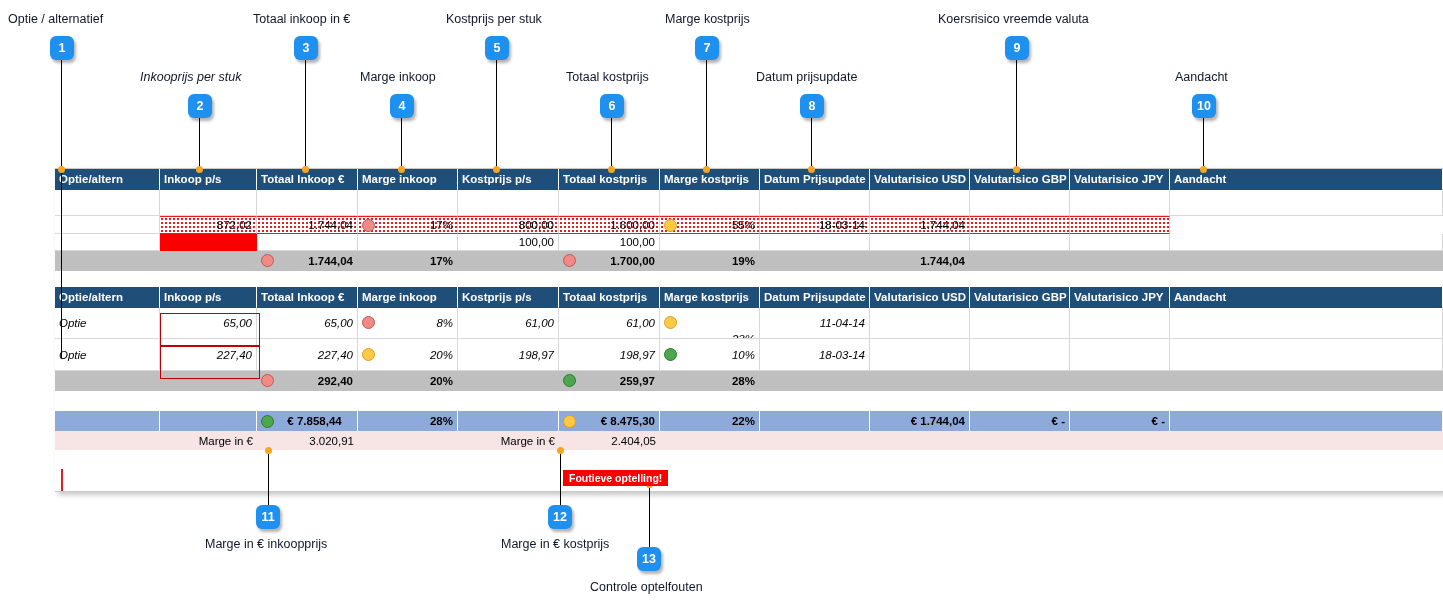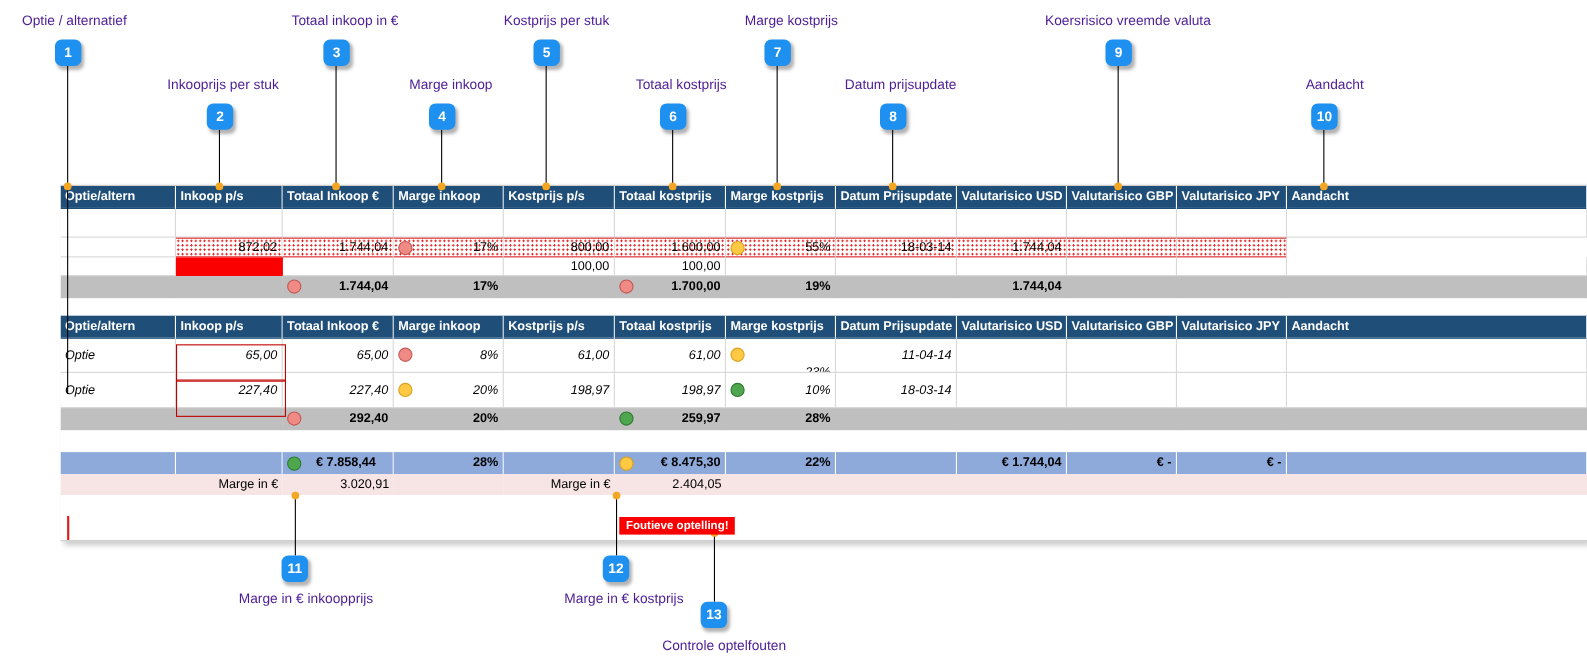--- a/index.html
+++ b/index.html
@@ -6,23 +6,22 @@
   body{
     width:1443px;height:610px;background:#ffffff;
     font-family:"Liberation Sans", sans-serif;
     position:relative;overflow:hidden;
     -webkit-font-smoothing:antialiased;
   }
   .canvas{position:absolute;left:0;top:0;width:1443px;height:610px;}
 
   
   .callout-label{
-    position:absolute;font-size:12.5px;color:#4c1d95;white-space:nowrap;
+    position:absolute;font-size:12.5px;color:#0f172a;white-space:nowrap;
     font-family:"Liberation Sans", sans-serif;
-    margin-left:12px;
   }
   .callout-badge{
     position:absolute;width:24px;height:24px;border-radius:6px;
     background:#1e90f0;color:#fff;font-size:12.5px;font-weight:bold;
     display:flex;align-items:center;justify-content:center;
     box-shadow:2px 3px 3px rgba(0,0,0,.30);
     z-index:30;
   }
   .leader{
     position:absolute;width:1px;background:#000;z-index:5;
@@ -102,21 +101,21 @@
 </head>
 <body>
 
 <div class="canvas">
 
   <div id="callouts-top">
       <div class="callout-label" style="left: 8px; top: 12px;">Optie / alternatief</div>
       <div class="leader" style="left: 61px; top: 60px; height: 109px;"></div>
       <div class="leader-dot" style="left: 58px; top: 166px;"></div>
       <div class="callout-badge" style="left: 50px; top: 36px;">1</div>
-      <div class="callout-label" style="left: 140px; top: 70px;">Inkooprijs per stuk</div>
+      <div class="callout-label" style="left: 140px; top: 70px; font-style: italic;">Inkooprijs per stuk</div>
       <div class="leader" style="left: 199px; top: 118px; height: 51px;"></div>
       <div class="leader-dot" style="left: 196px; top: 166px;"></div>
       <div class="callout-badge" style="left: 188px; top: 94px;">2</div>
       <div class="callout-label" style="left: 253px; top: 12px;">Totaal inkoop in €</div>
       <div class="leader" style="left: 305px; top: 60px; height: 109px;"></div>
       <div class="leader-dot" style="left: 302px; top: 166px;"></div>
       <div class="callout-badge" style="left: 294px; top: 36px;">3</div>
       <div class="callout-label" style="left: 360px; top: 70px;">Marge inkoop</div>
       <div class="leader" style="left: 401px; top: 118px; height: 51px;"></div>
       <div class="leader-dot" style="left: 398px; top: 166px;"></div>

